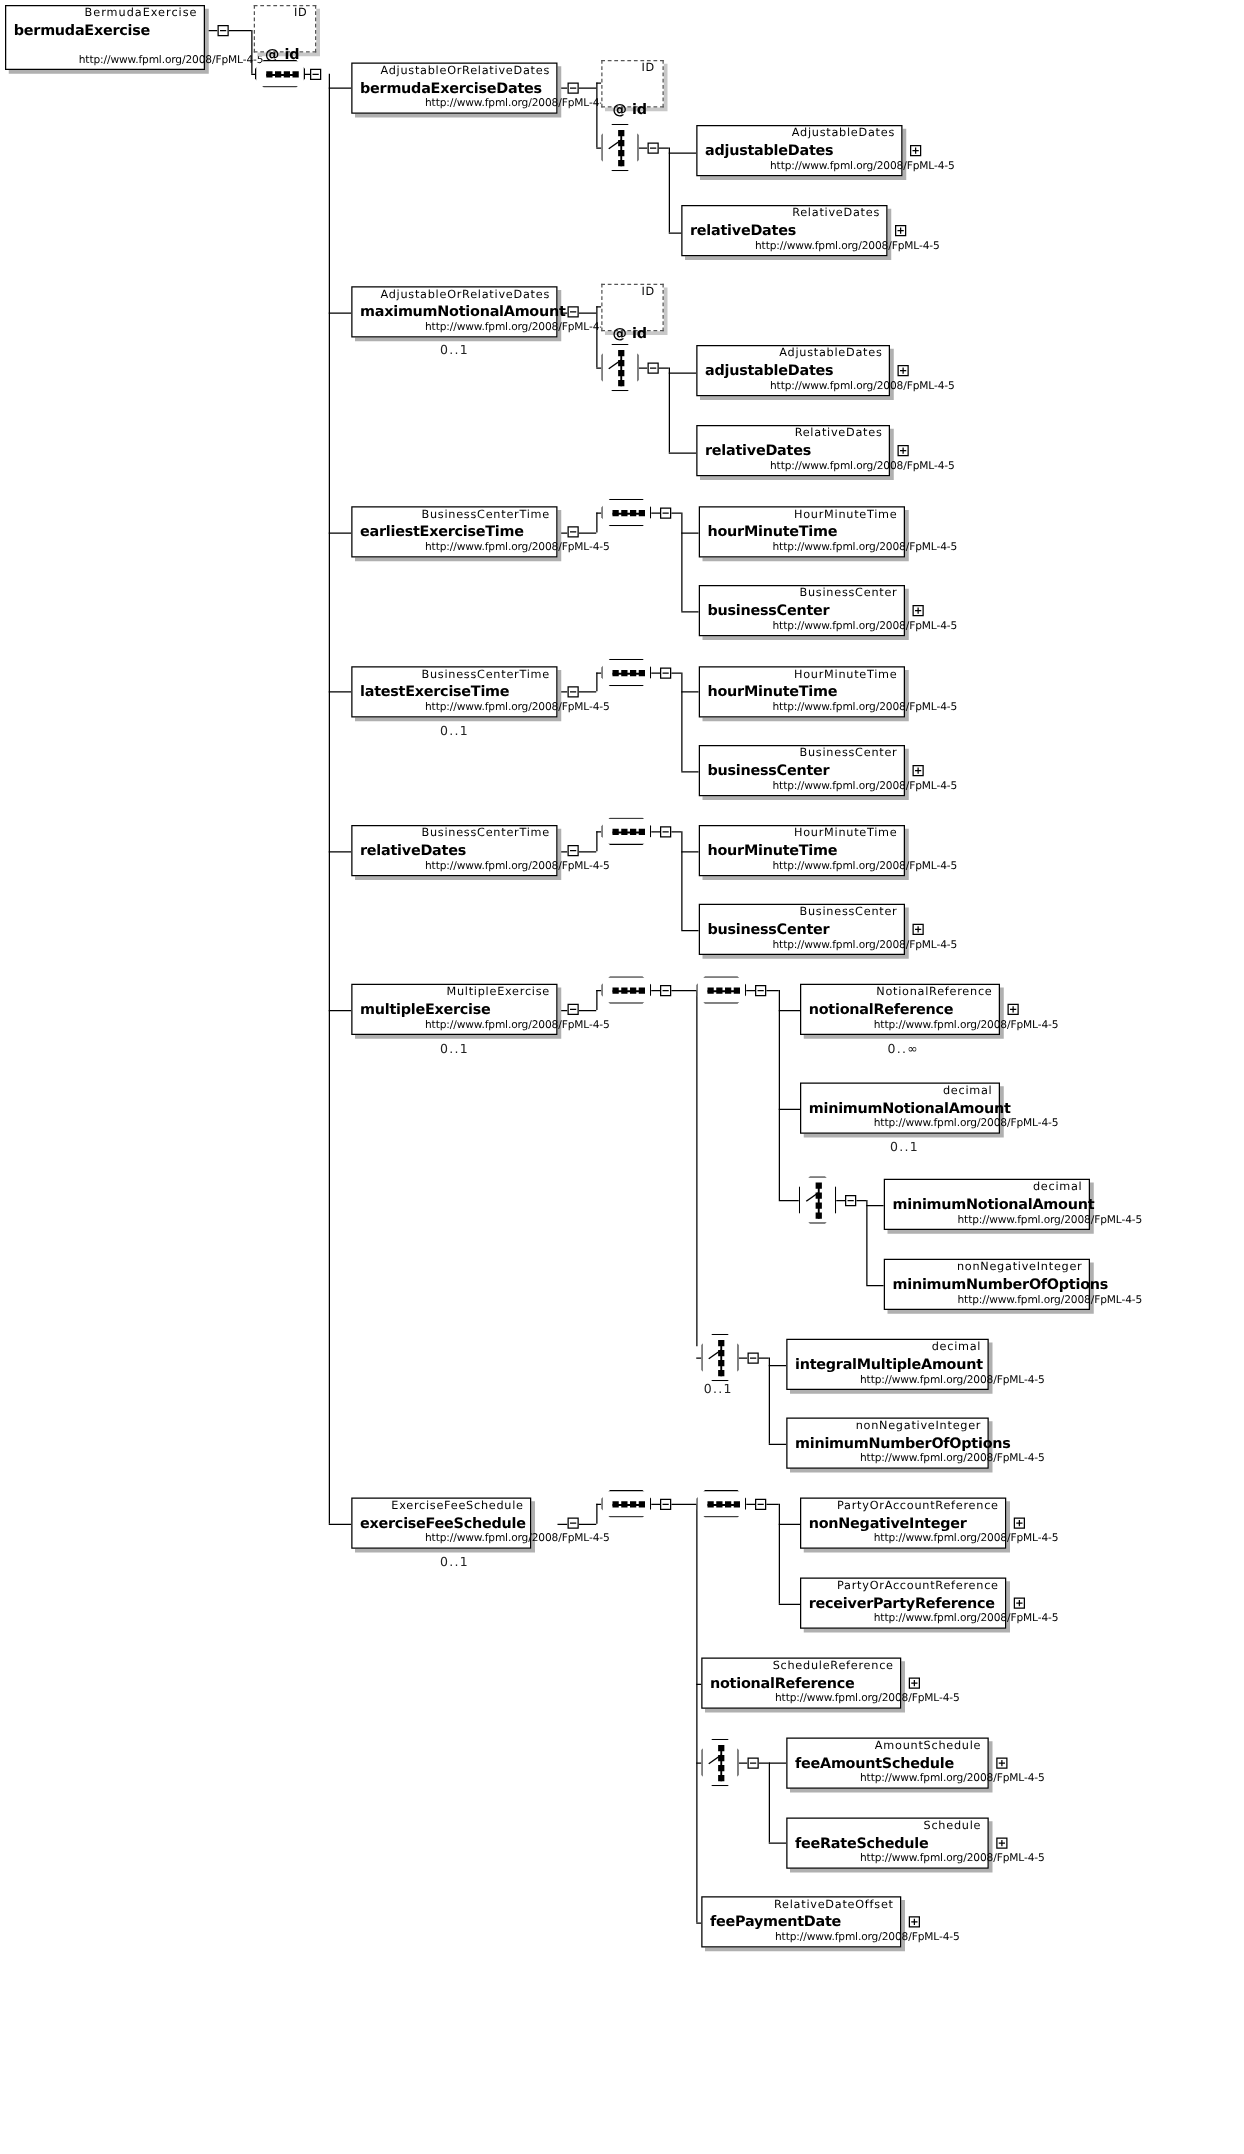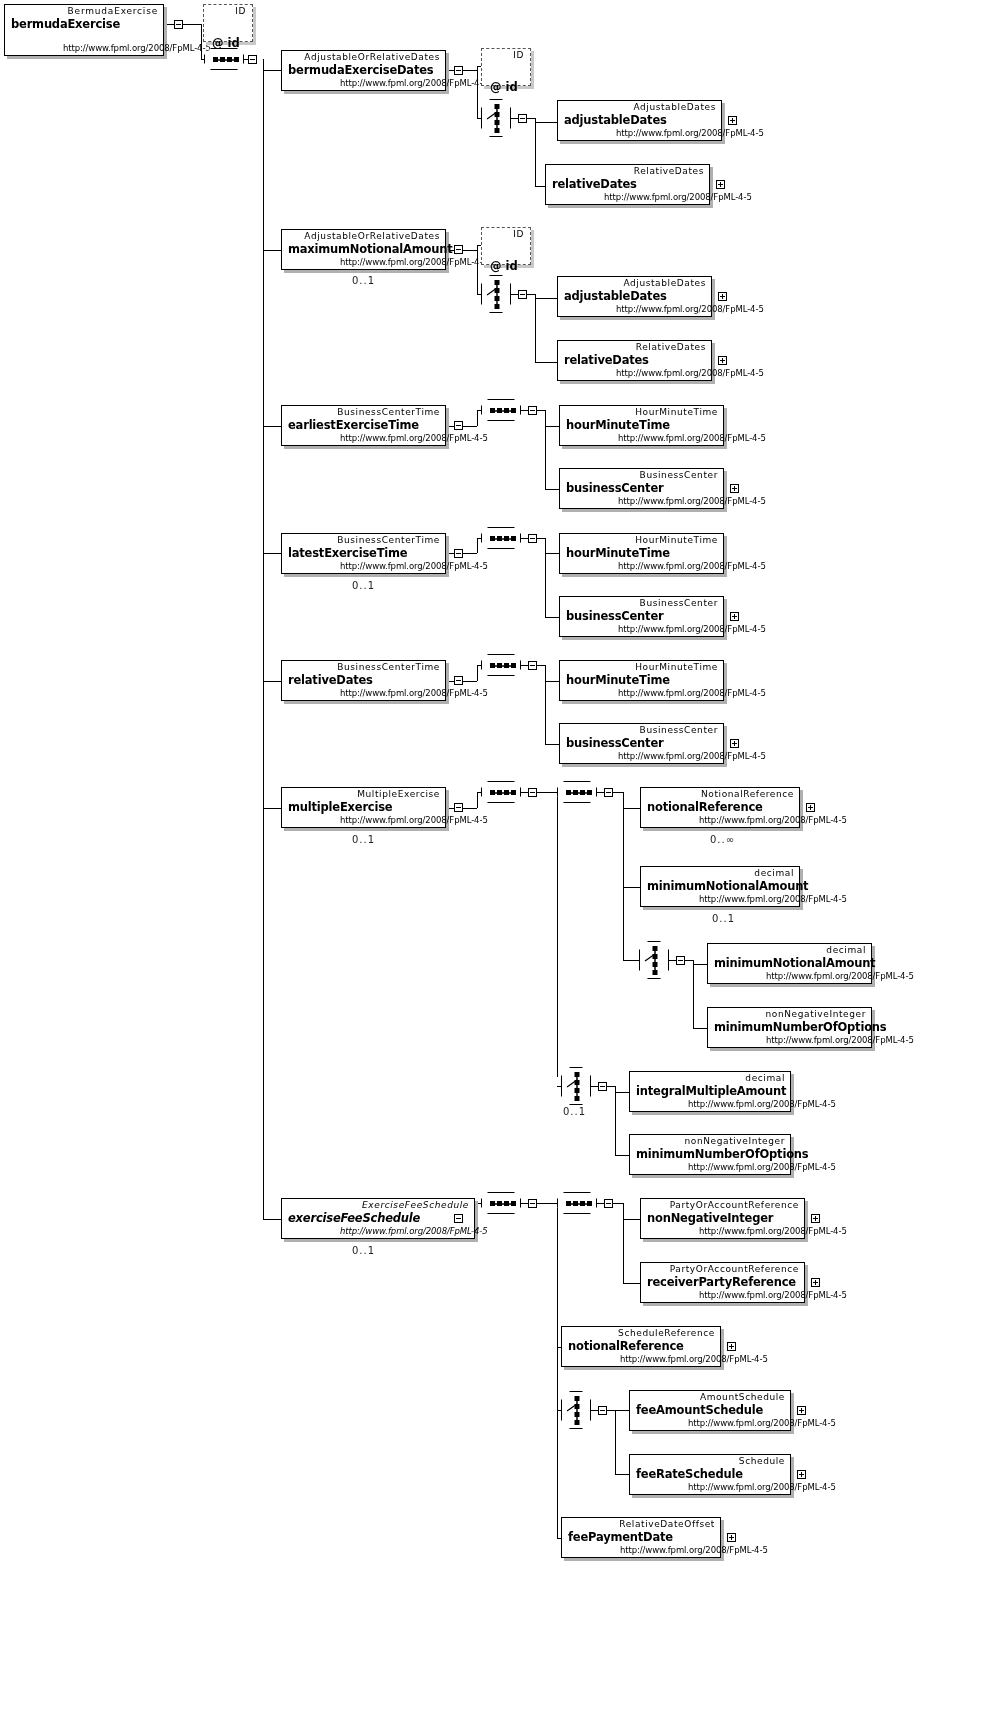--- a/index.html
+++ b/index.html
@@ -436,21 +436,21 @@
     <span class="type">decimal</span>
     <span class="nm">integralMultipleAmount</span>
     <span class="ns">http://www.fpml.org/2008/FpML-4-5</span>
   </div>
   <div class="node" style="left:629px;top:1134px;width:162px;height:41px;">
     <span class="type">nonNegativeInteger</span>
     <span class="nm">minimumNumberOfOptions</span>
     <span class="ns">http://www.fpml.org/2008/FpML-4-5</span>
   </div>
 
-  <div class="node" style="left:281px;top:1198px;width:194px;height:41px;font-style:italic;">
+  <div class="node" style="left:281px;top:1198px;width:144px;height:41px;">
     <span class="type">ExerciseFeeSchedule</span>
     <span class="nm">exerciseFeeSchedule</span>
     <span class="ns">http://www.fpml.org/2008/FpML-4-5</span>
   </div>
   <div class="card" style="left:352px;top:1245px;">0..1</div>
   <div class="pm" style="left:454px;top:1214px;"></div>
   <div class="comp seq" style="left:481px;top:1192px;">
     <svg width="40" height="22">
         <line x1="8" y1="11" x2="32" y2="11" stroke="#000" stroke-width="1.5"></line>
       <rect x="8" y="8" width="5" height="5" fill="#000"></rect>

